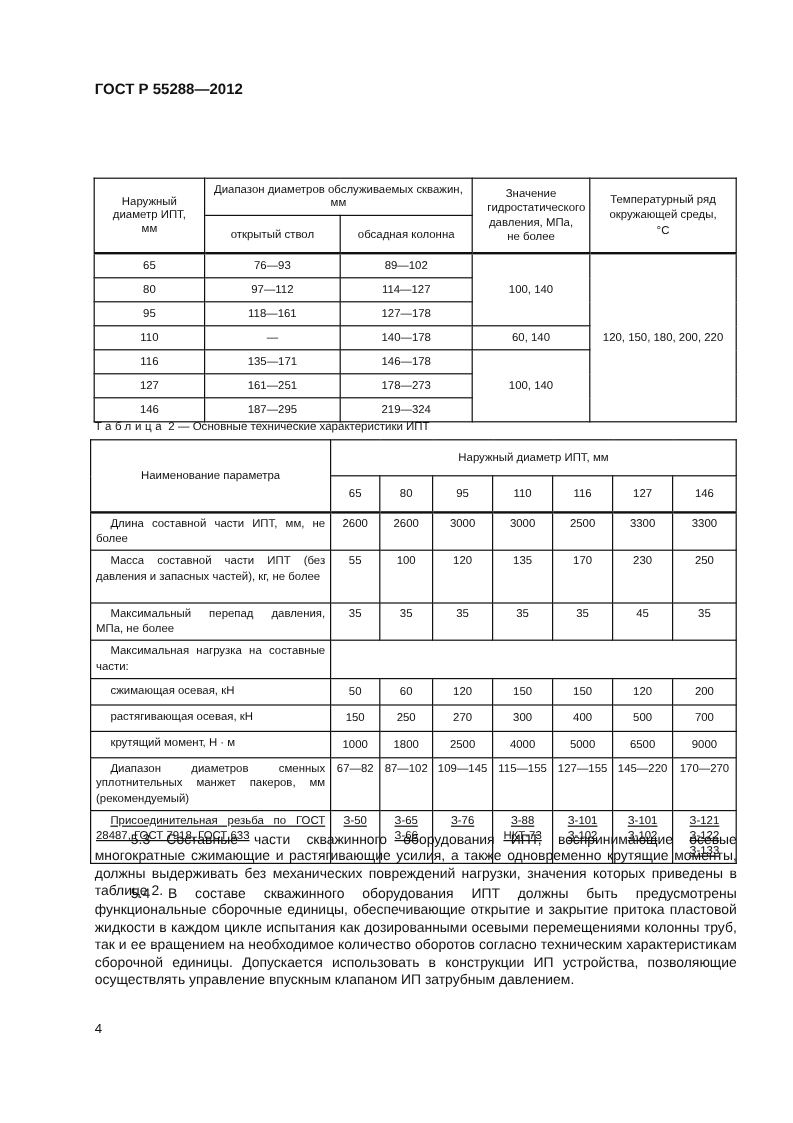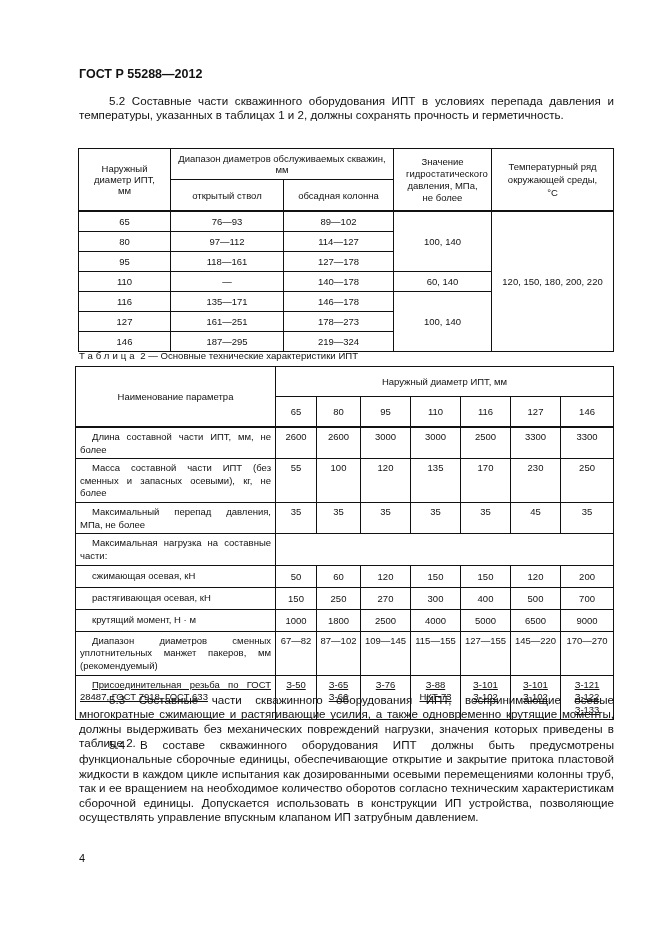--- a/index.html
+++ b/index.html
@@ -23,21 +23,20 @@
   #t2 td.val { vertical-align: top; padding-top: 3px; line-height: 12.6px; }
   .pnum { position: absolute; left: 79px; top: 852px; font-size: 11px; }
 </style>
 </head>
 <body>
 
 <div class="page">
 
   <div class="hdr">ГОСТ Р 55288—2012</div>
 
-  <div class="para" style="top:94px;"><span class="ind"></span><span>5.2 Составные части скважинного оборудования ИПТ в условиях перепада давления и температуры, указанных в таблицах 1 и 2, должны сохранять прочность и герметичность.</span></div>
 
 
   <table id="t1">
     <colgroup>
         <col style="width:92px">
         <col style="width:113px">
         <col style="width:110px">
         <col style="width:98px">
         <col style="width:122px">
       </colgroup>
@@ -125,21 +124,21 @@
       <td class="lbl"><span class="ind"></span><span>Длина составной части ИПТ, мм, не более</span></td>
       <td class="val">2600</td>
       <td class="val">2600</td>
       <td class="val">3000</td>
       <td class="val">3000</td>
       <td class="val">2500</td>
       <td class="val">3300</td>
       <td class="val">3300</td>
     </tr>
     <tr style="height:44px;">
-      <td class="lbl"><span class="ind"></span><span>Масса составной части ИПТ (без сменных и запасных осевыми), кг, не более</span></td>
+      <td class="lbl"><span class="ind"></span><span>Масса составной части ИПТ (без давления и запасных частей), кг, не более</span></td>
       <td class="val">55</td>
       <td class="val">100</td>
       <td class="val">120</td>
       <td class="val">135</td>
       <td class="val">170</td>
       <td class="val">230</td>
       <td class="val">250</td>
     </tr>
     <tr style="height:31px;">
       <td class="lbl"><span class="ind"></span><span>Максимальный перепад давления, МПа, не более</span></td>

